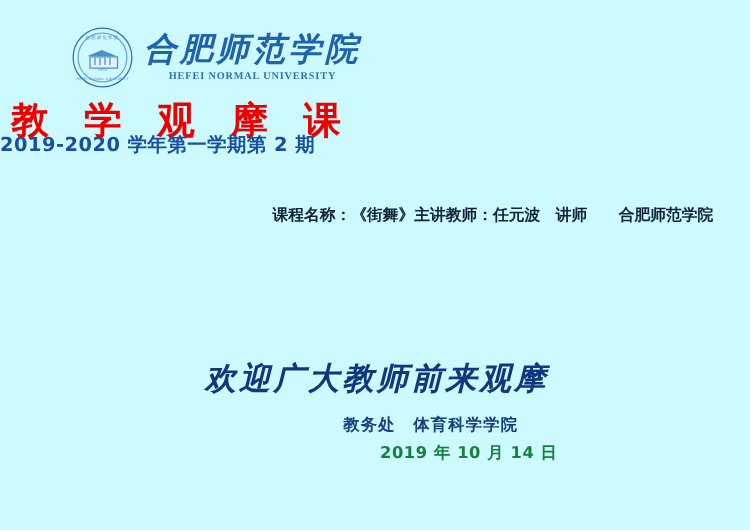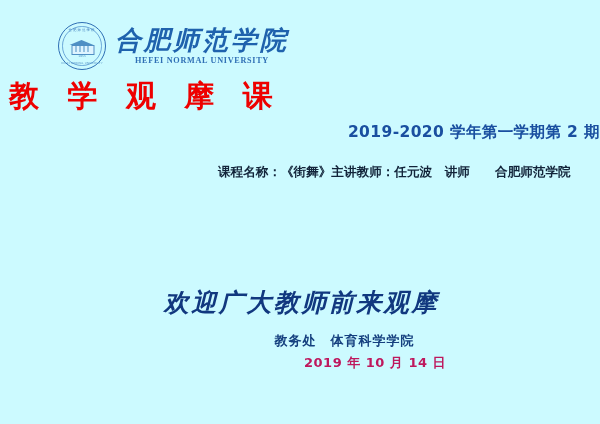--- a/index.html
+++ b/index.html
@@ -147,22 +147,22 @@
     color: #ee0000;
     letter-spacing: 9px;
     text-indent: 9px;
     white-space: nowrap;
   }
 
   .sub-title {
     position: absolute;
     left: 0;
     right: 0;
-    top: 122px;
-    text-align: right;
+    top: 106px;
+    text-align: left;
     font-size: 15.5px;
     font-weight: 700;
     color: #1a4fa0;
     letter-spacing: 0.4px;
     white-space: nowrap;
   }
 
   
   .details {
     position: absolute;
@@ -210,21 +210,21 @@
     font-weight: 700;
     color: #15407f;
     letter-spacing: 1px;
     line-height: 22px;
     white-space: nowrap;
     padding-left: 89px;
   }
   .footer-date {
     font-size: 13px;
     font-weight: 700;
-    color: #be185d;
+    color: #15803d;
     letter-spacing: 0.5px;
     line-height: 22px;
     white-space: nowrap;
     padding-left: 110px;
     margin-left: 40px;
   }
 </style>
 </head>
 <body>
 

